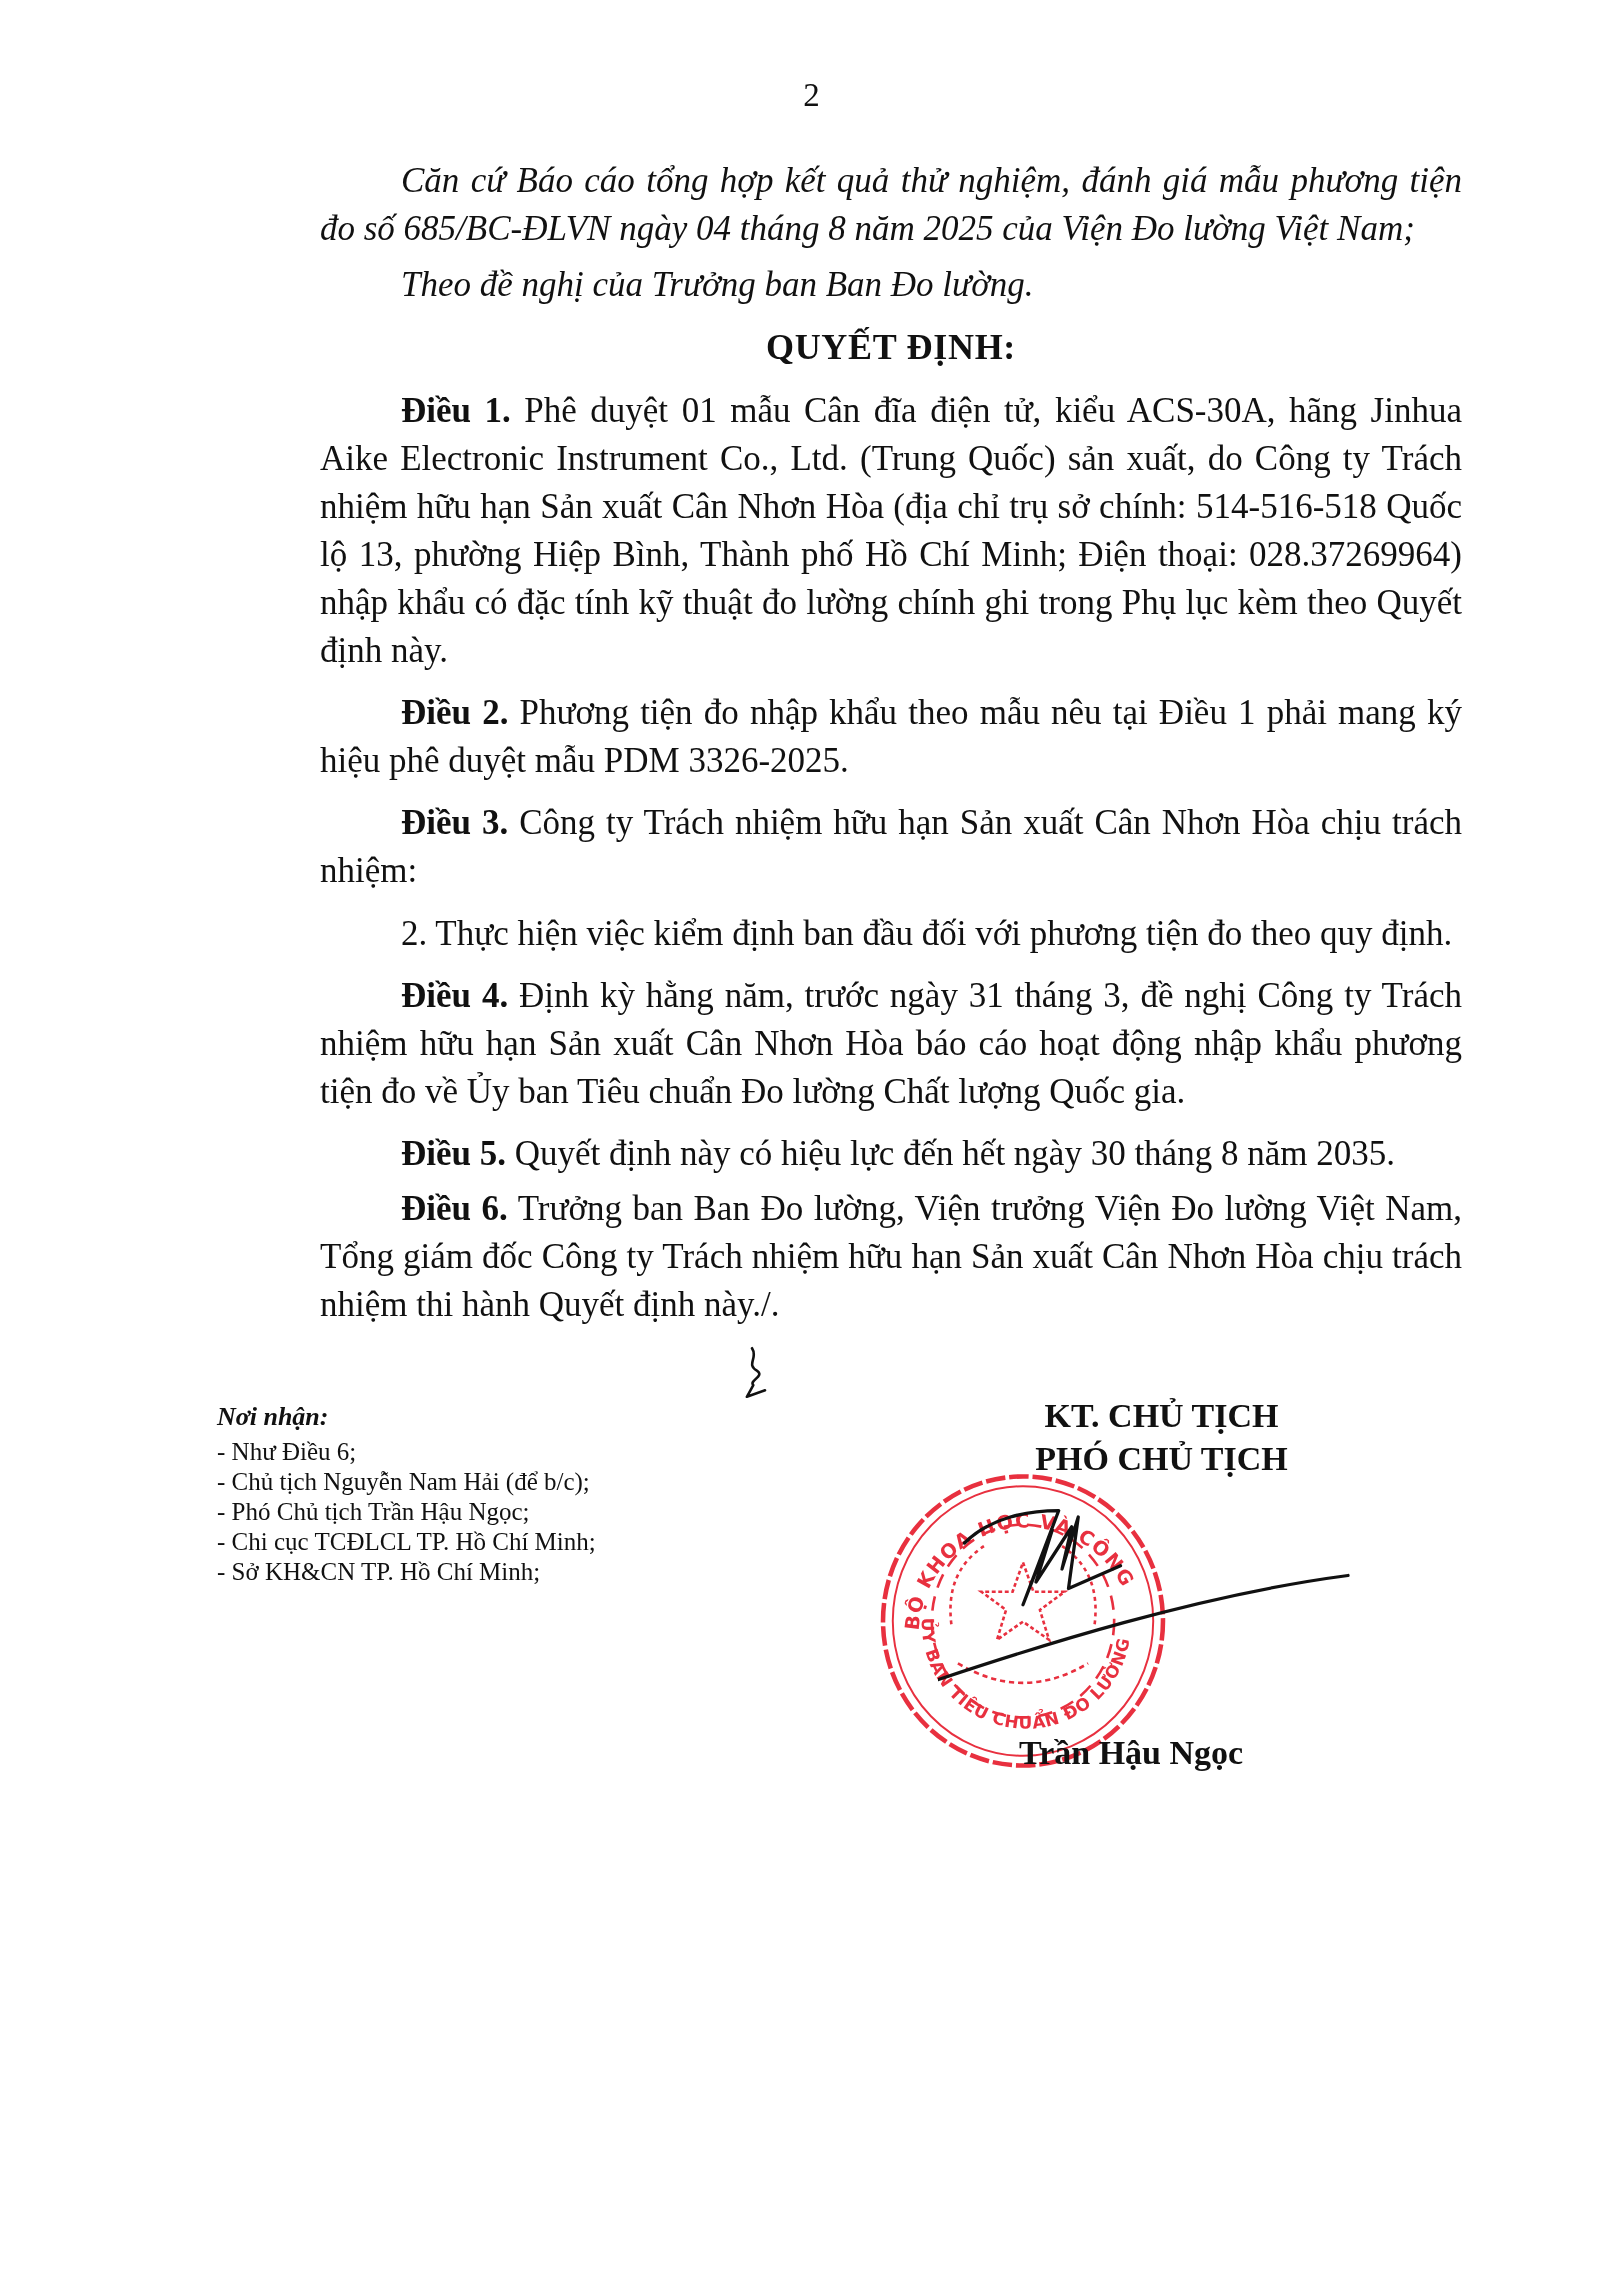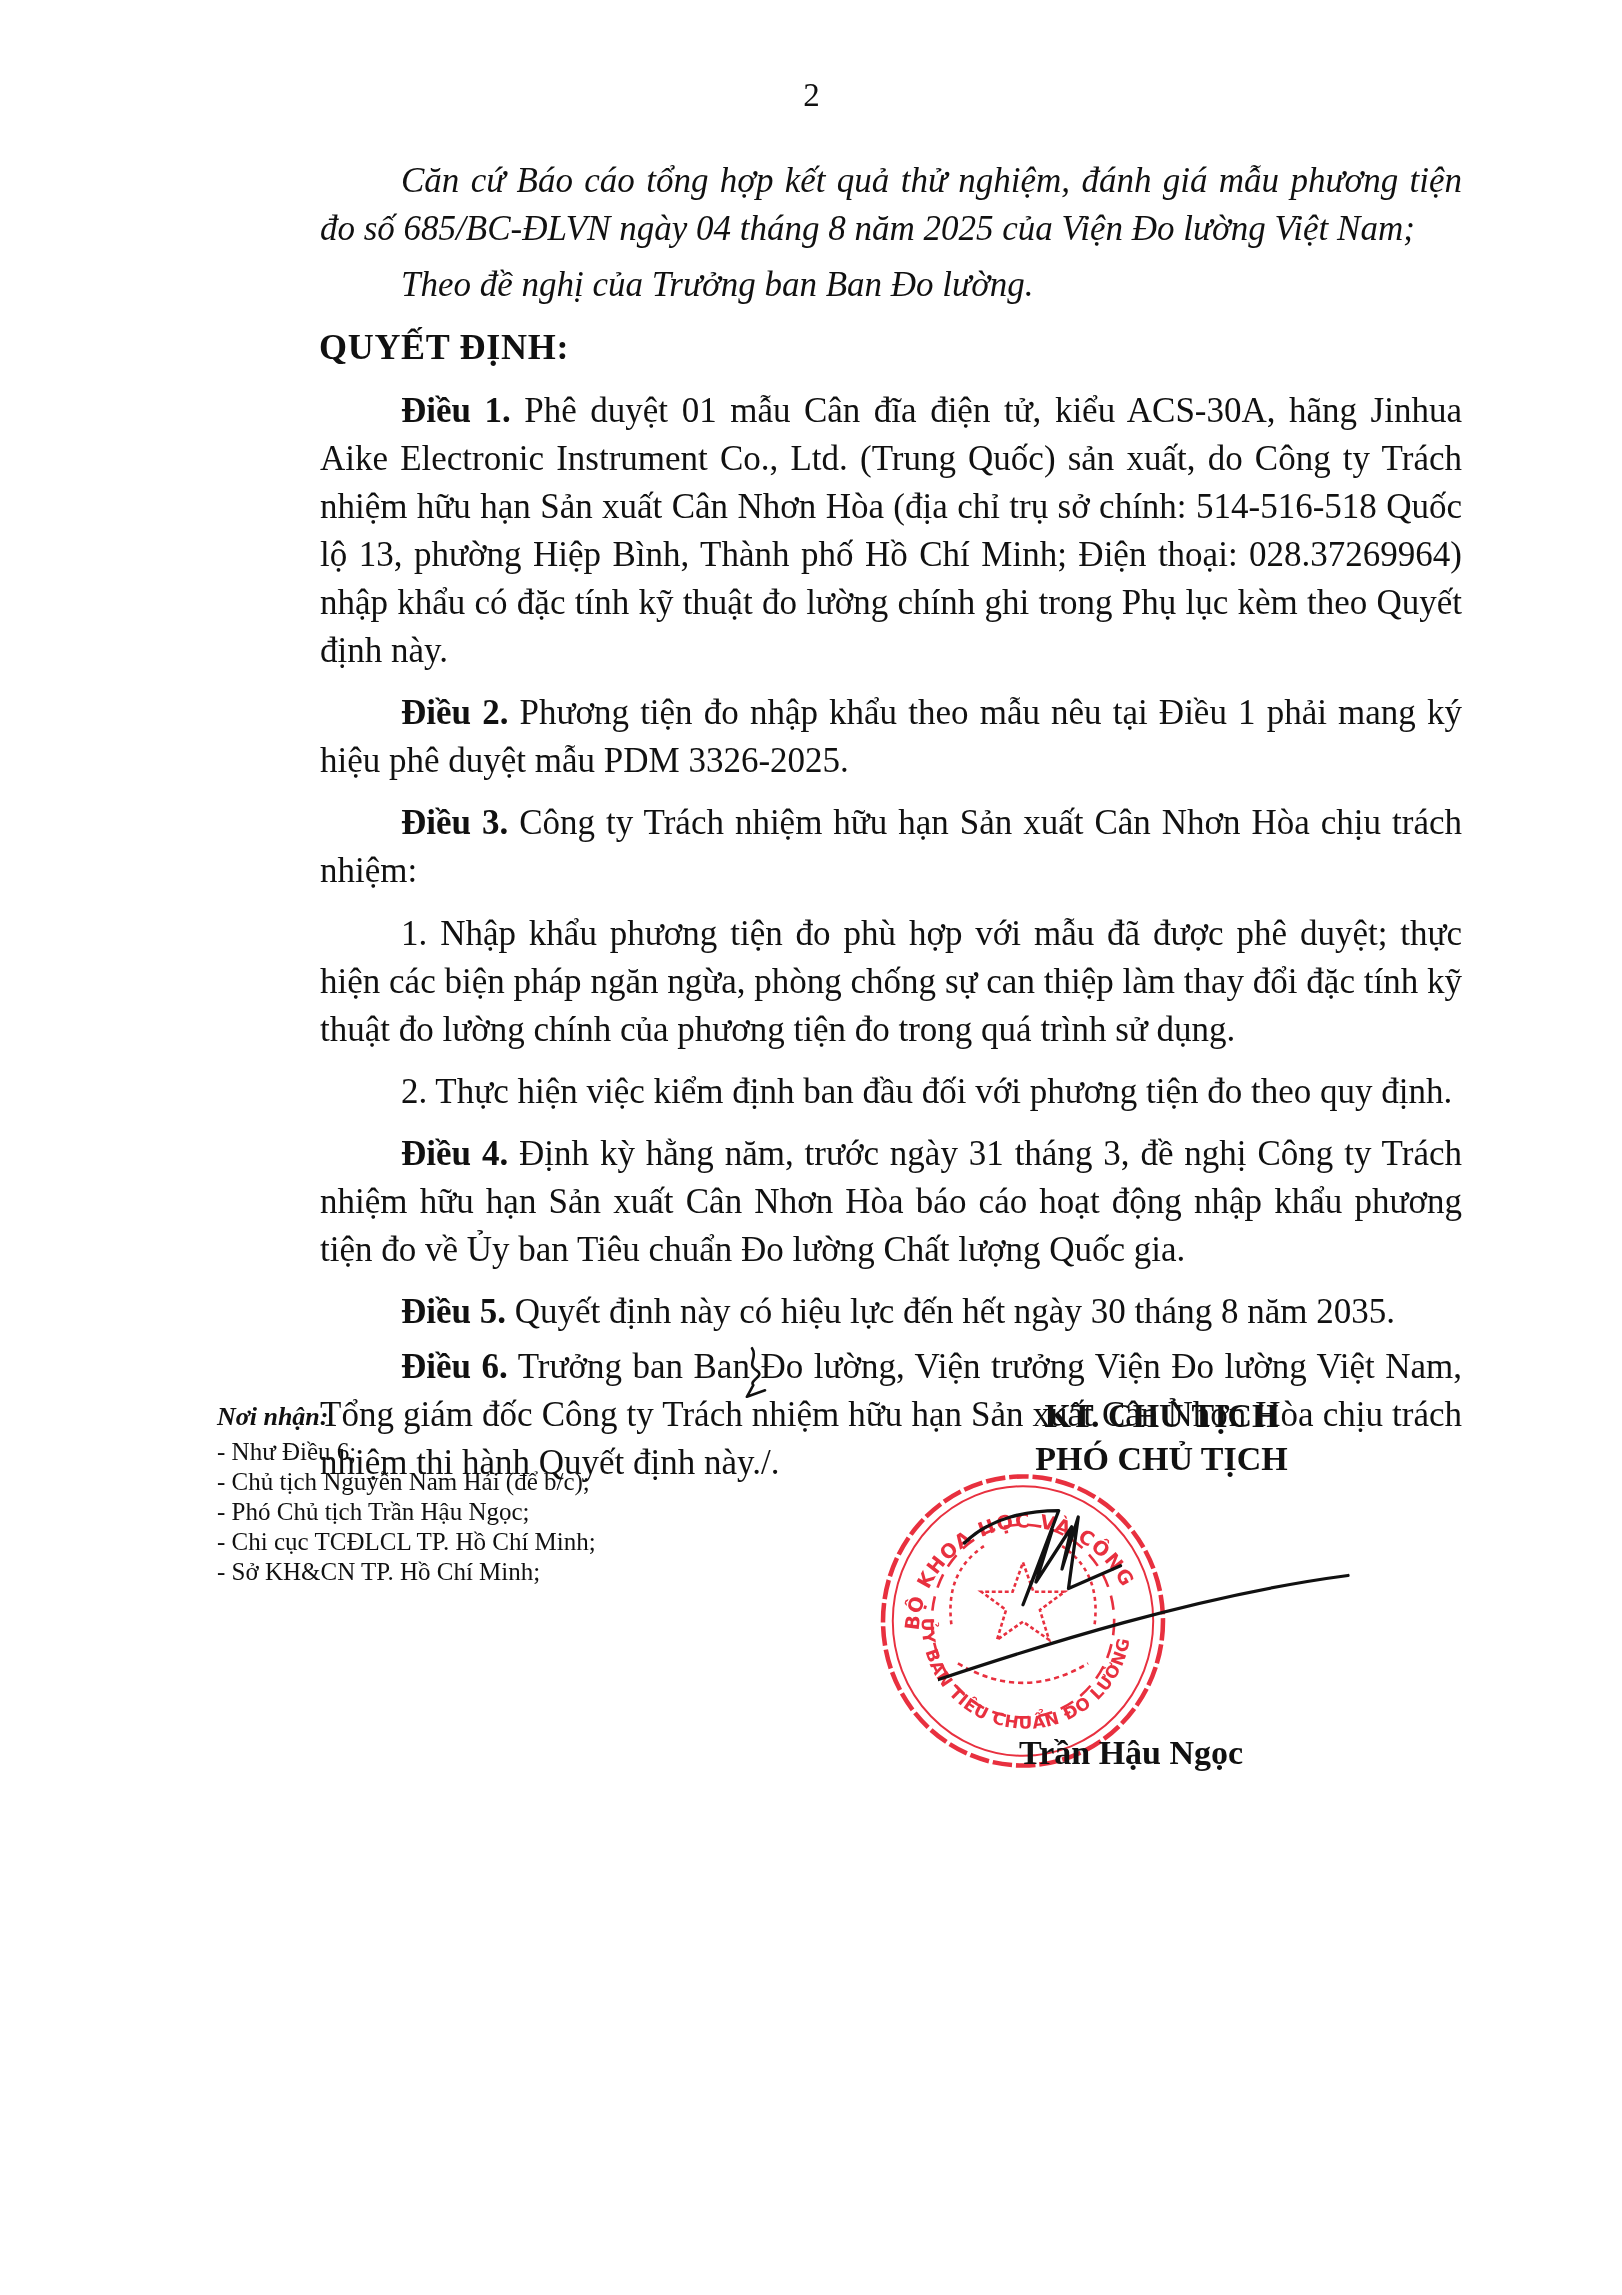--- a/index.html
+++ b/index.html
@@ -37,21 +37,21 @@
       text-indent: 0;
     }
     .preamble {
       font-style: italic;
       text-indent: 0;
     }
     .space-after {
       margin-bottom: 14.3px;
     }
     .heading {
-      text-align: left;
+      text-align: center;
       font-weight: bold;
       font-size: 36px;
       margin: 5.2px 0 15.6px 0;
       letter-spacing: 0.7px;
     }
     .label-bold {
       font-weight: bold;
     }
     .recipients {
       position: absolute;
@@ -130,21 +130,20 @@
   </p>
 
   <p class="para space-after" style="text-indent:81px;">
     <span class="label-bold">Điều 2.</span><span> Phương tiện đo nhập khẩu theo mẫu nêu tại Điều 1 phải mang ký hiệu phê duyệt mẫu PDM 3326-2025.</span>
   </p>
 
   <p class="para space-after" style="text-indent:81px;">
     <span class="label-bold">Điều 3.</span><span> Công ty Trách nhiệm hữu hạn Sản xuất Cân Nhơn Hòa chịu trách nhiệm:</span>
   </p>
 
-  <p class="para space-after" style="text-indent:81px;">1. Nhập khẩu phương tiện đo phù hợp với mẫu đã được phê duyệt; thực hiện các biện pháp ngăn ngừa, phòng chống sự can thiệp làm thay đổi đặc tính kỹ thuật đo lường chính của phương tiện đo trong quá trình sử dụng.</p>
 
   <p class="para space-after" style="text-indent:81px;">2. Thực hiện việc kiểm định ban đầu đối với phương tiện đo theo quy định.</p>
 
   <p class="para space-after" style="text-indent:81px;">
     <span class="label-bold">Điều 4.</span><span> Định kỳ hằng năm, trước ngày 31 tháng 3, đề nghị Công ty Trách nhiệm hữu hạn Sản xuất Cân Nhơn Hòa báo cáo hoạt động nhập khẩu phương tiện đo về Ủy ban Tiêu chuẩn Đo lường Chất lượng Quốc gia.</span>
   </p>
 
   <p class="para" style="text-indent:81px; margin-bottom:6.5px;">
     <span class="label-bold">Điều 5.</span><span> Quyết định này có hiệu lực đến hết ngày 30 tháng 8 năm 2035.</span>
   </p>

